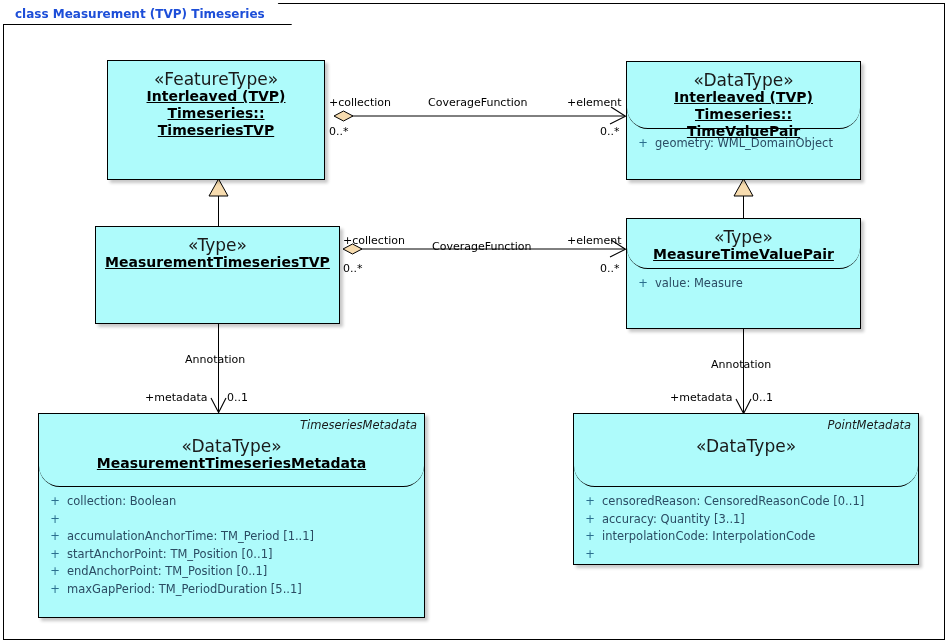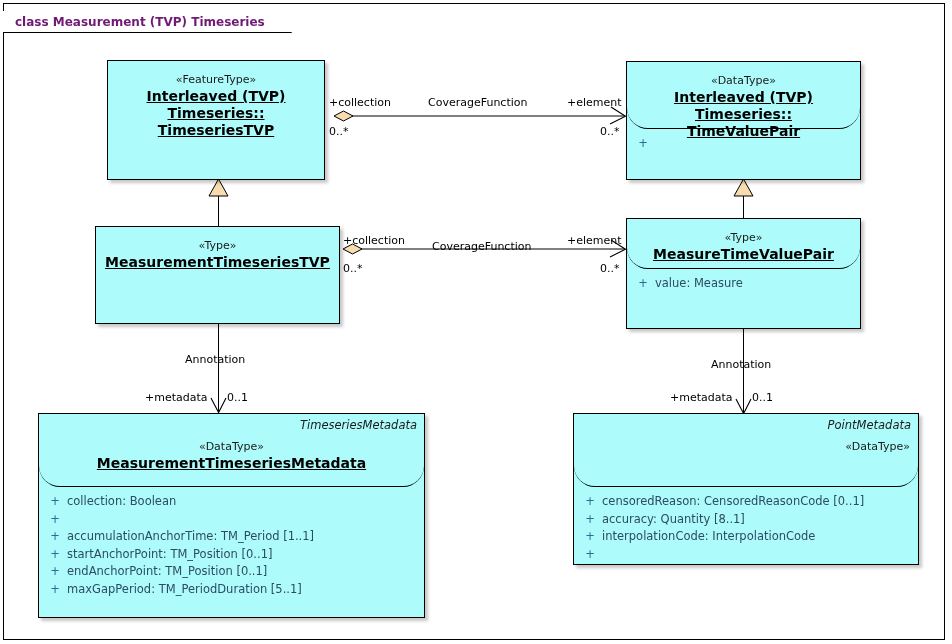--- a/index.html
+++ b/index.html
@@ -25,33 +25,33 @@
     top: 3px;
     width: 942px;
     height: 637px;
     border: 1px solid #000000;
     box-sizing: border-box;
     background: transparent;
   }
   .frame-tab {
     position: absolute;
     left: 3px;
-    top: 11px;
+    top: 3px;
     height: 22px;
     box-sizing: border-box;
     background: #ffffff;
     border: 1px solid #000000;
     border-top: none;
     border-left: none;
     padding: 0 26px 0 12px;
     display: flex;
     align-items: center;
     font-size: 12px;
     font-weight: bold;
-    color: #701a75;
+    color: #1d4ed8;
     white-space: nowrap;
     -webkit-clip-path: polygon(0 0, calc(100% - 14px) 0, 100% 100%, 0 100%);
     clip-path: polygon(0 0, calc(100% - 14px) 0, 100% 100%, 0 100%);
     text-align: right;
   }
 
   
   .uml-class {
     position: absolute;
     box-sizing: border-box;
@@ -71,21 +71,21 @@
   }
   .alias {
     position: absolute;
     right: 7px;
     top: 4px;
     font-style: italic;
     font-size: 11.5px;
     color: #1a1a1a;
   }
   .stereotype {
-    font-size: 11px;
+    font-size: 17px;
     color: #1a1a1a;
     line-height: 17px;
   }
   .cls-name {
     font-size: 14px;
     font-weight: bold;
     color: #000000;
     line-height: 17px;
     text-decoration: underline;
   }
@@ -187,20 +187,21 @@
   <div class="uml-class" style="left:626px; top:61px; width:235px; height:119px;">
     <div class="uml-header with-divider" style="height:67px;">
       <div class="alias"></div>
       <div class="stereotype">«DataType»</div>
       <div class="cls-name">Interleaved (TVP) Timeseries::</div>
       <div class="cls-name">TimeValuePair</div>
     </div>
     <div class="uml-attrs">
       <div class="attr-row">
         <span class="attr-vis">+</span>
+        <span class="attr-text">geometry: WML_DomainObject</span>
       </div>
     </div>
   </div>
 
   <div class="uml-class" style="left:95px; top:226px; width:245px; height:98px;">
     <div class="uml-header">
       <div class="alias"></div>
       <div class="stereotype">«Type»</div>
       <div class="cls-name">MeasurementTimeseriesTVP</div>
     </div>
@@ -247,32 +248,32 @@
         <span class="attr-text">endAnchorPoint: TM_Position [0..1]</span>
       </div>
       <div class="attr-row">
         <span class="attr-vis">+</span>
         <span class="attr-text">maxGapPeriod: TM_PeriodDuration [5..1]</span>
       </div>
     </div>
   </div>
 
   <div class="uml-class" style="left:573px; top:413px; width:346px; height:152px;">
-    <div class="uml-header with-divider" style="height:73px; padding-top:24px;text-align:right;">
+    <div class="uml-header with-divider" style="height:73px; padding-top:24px;">
       <div class="alias">PointMetadata</div>
       <div class="stereotype">«DataType»</div>
     </div>
     <div class="uml-attrs">
       <div class="attr-row">
         <span class="attr-vis">+</span>
         <span class="attr-text">censoredReason: CensoredReasonCode [0..1]</span>
       </div>
       <div class="attr-row">
         <span class="attr-vis">+</span>
-        <span class="attr-text">accuracy: Quantity [8..1]</span>
+        <span class="attr-text">accuracy: Quantity [3..1]</span>
       </div>
       <div class="attr-row">
         <span class="attr-vis">+</span>
         <span class="attr-text">interpolationCode: InterpolationCode</span>
       </div>
       <div class="attr-row">
         <span class="attr-vis">+</span>
       </div>
     </div>
   </div>

